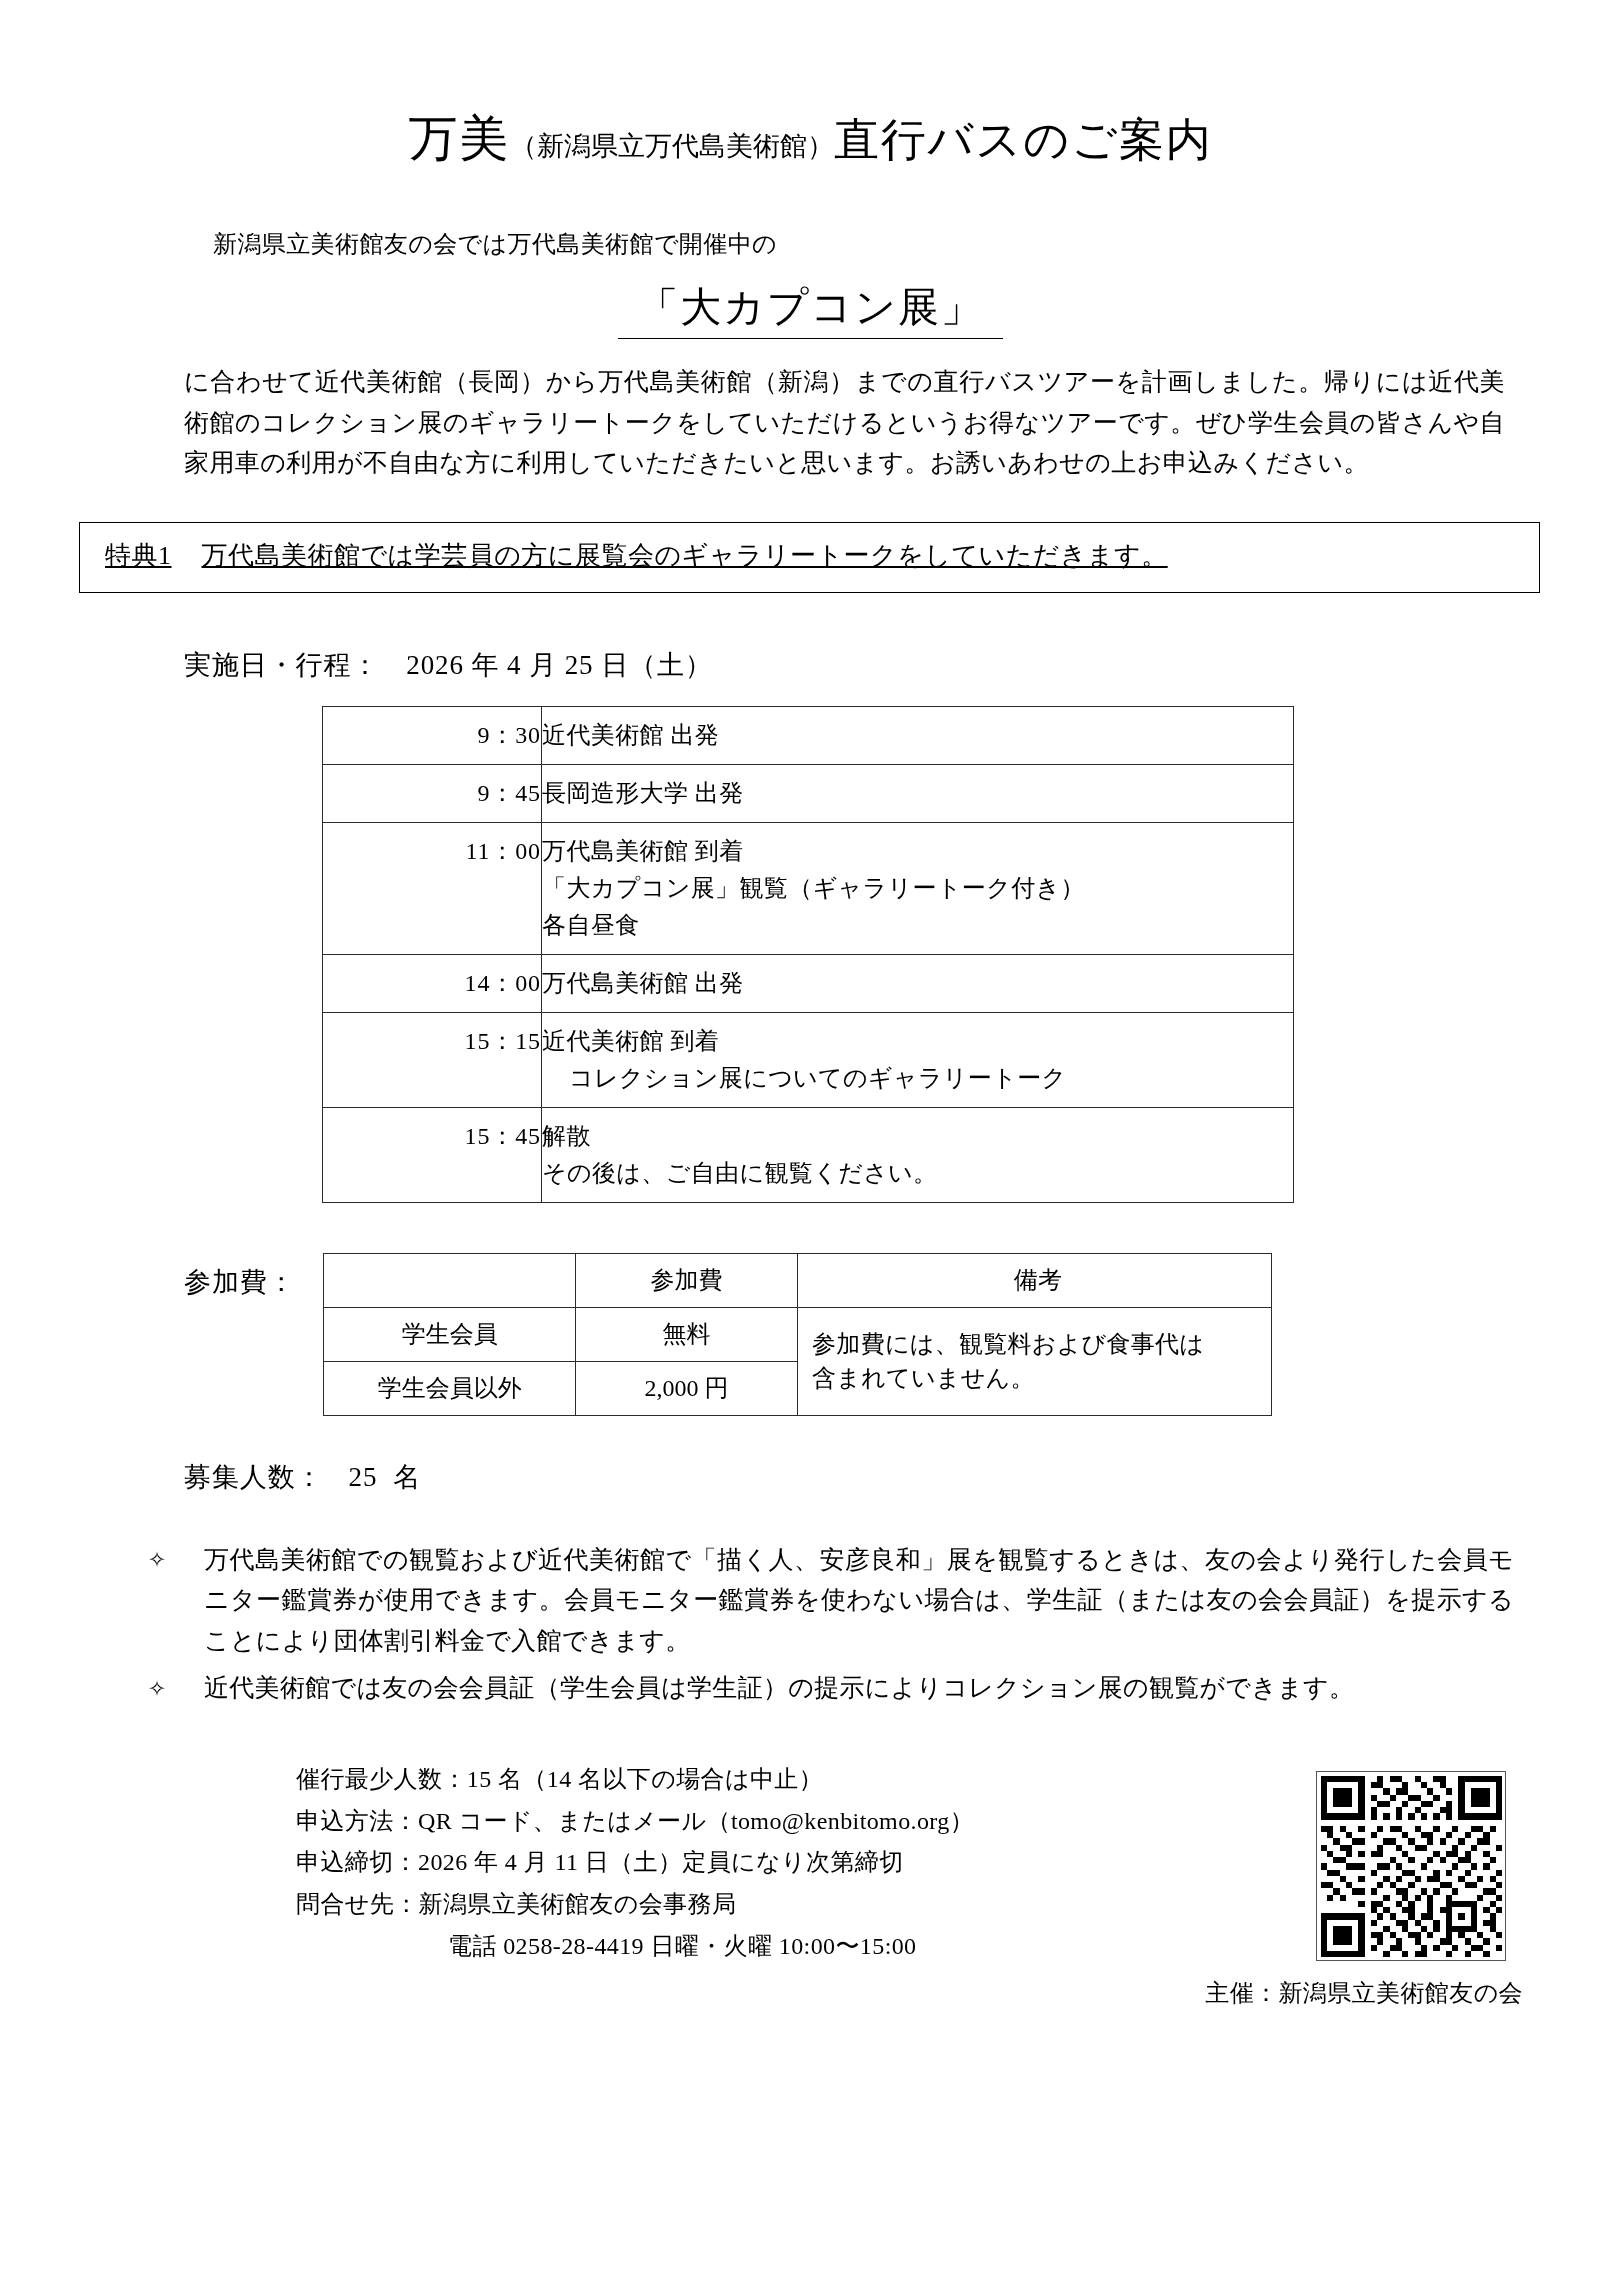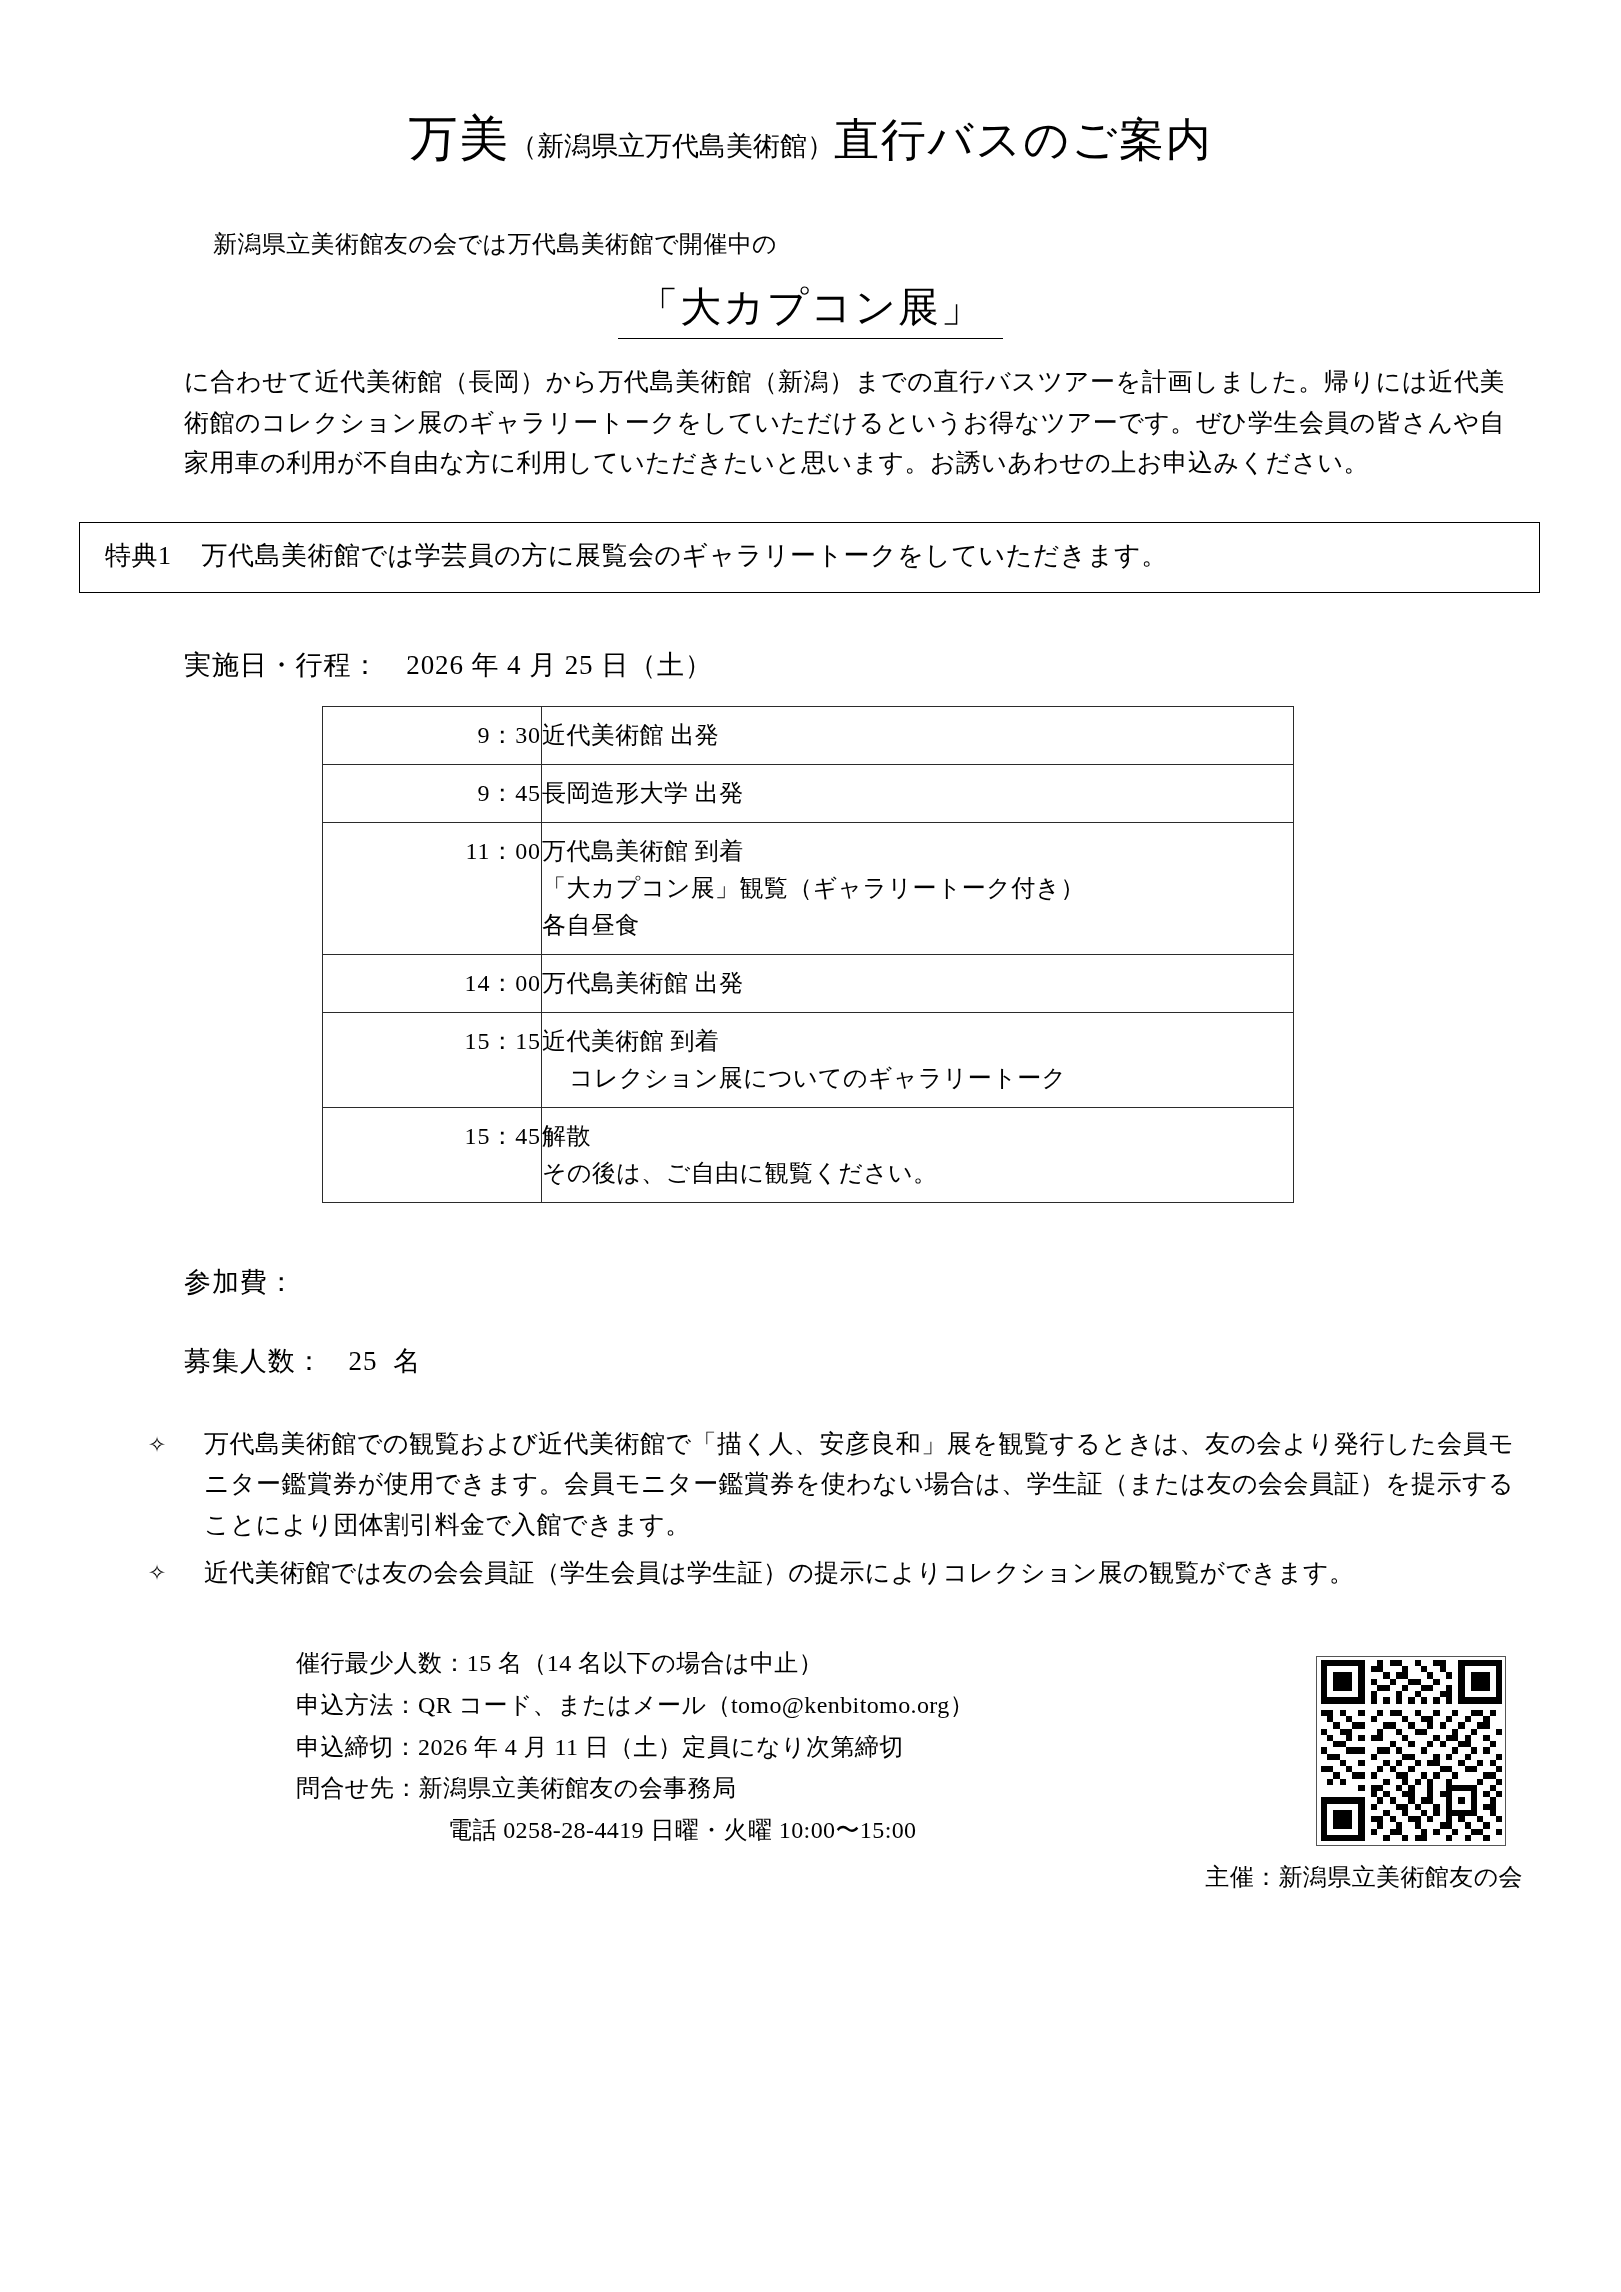--- a/index.html
+++ b/index.html
@@ -75,20 +75,21 @@
     margin: 38px 81px 0 79px;
     border: 1.8px solid #000;
     padding: 12.5px 0 14.3px 0;
   }
   .benefit-line {
     font-size: 26px;
     line-height: 1.62;
     letter-spacing: 0.5px;
     padding-left: 25px;
     white-space: nowrap;
+    text-decoration: underline;
   }
   .benefit-label {
     margin-right: 30px;
   }
 
   
   .sched-head {
     margin-top: 54px;
     margin-left: 184px;
     font-size: 27px;
@@ -298,20 +299,41 @@
         <td class="desc">
           <span class="sub">解散</span>
           <span class="sub">その後は、ご自由に観覧ください。</span>
         </td>
       </tr>
     </tbody>
   </table>
 
   <div class="fee-wrap">
     <div class="fee-label">参加費：</div>
+    <table class="fee">
+      <tbody>
+        <tr>
+          <td class="col-kind"></td>
+          <td class="col-fee">参加費</td>
+          <td class="col-note" style="text-align:center;">備考</td>
+        </tr>
+        <tr>
+          <td class="col-kind">学生会員</td>
+          <td class="col-fee">無料</td>
+          <td class="col-note note-cell" rowspan="2">
+            <span style="display:block;">参加費には、観覧料および食事代は</span>
+            <span style="display:block;">含まれていません。</span>
+          </td>
+        </tr>
+        <tr>
+          <td class="col-kind">学生会員以外</td>
+          <td class="col-fee">2,000 円</td>
+        </tr>
+      </tbody>
+    </table>
   </div>
 
   <div class="capacity">
     <span class="cap-label">募集人数：</span><span class="cap-num">25</span><span>名</span>
   </div>
 
   <div class="notes">
     <div class="note-item">
       <span class="note-bullet">✧</span>
       <span class="note-text">万代島美術館での観覧および近代美術館で「描く人、安彦良和」展を観覧するときは、友の会より発行した会員モニター鑑賞券が使用できます。会員モニター鑑賞券を使わない場合は、学生証（または友の会会員証）を提示することにより団体割引料金で入館できます。</span>

